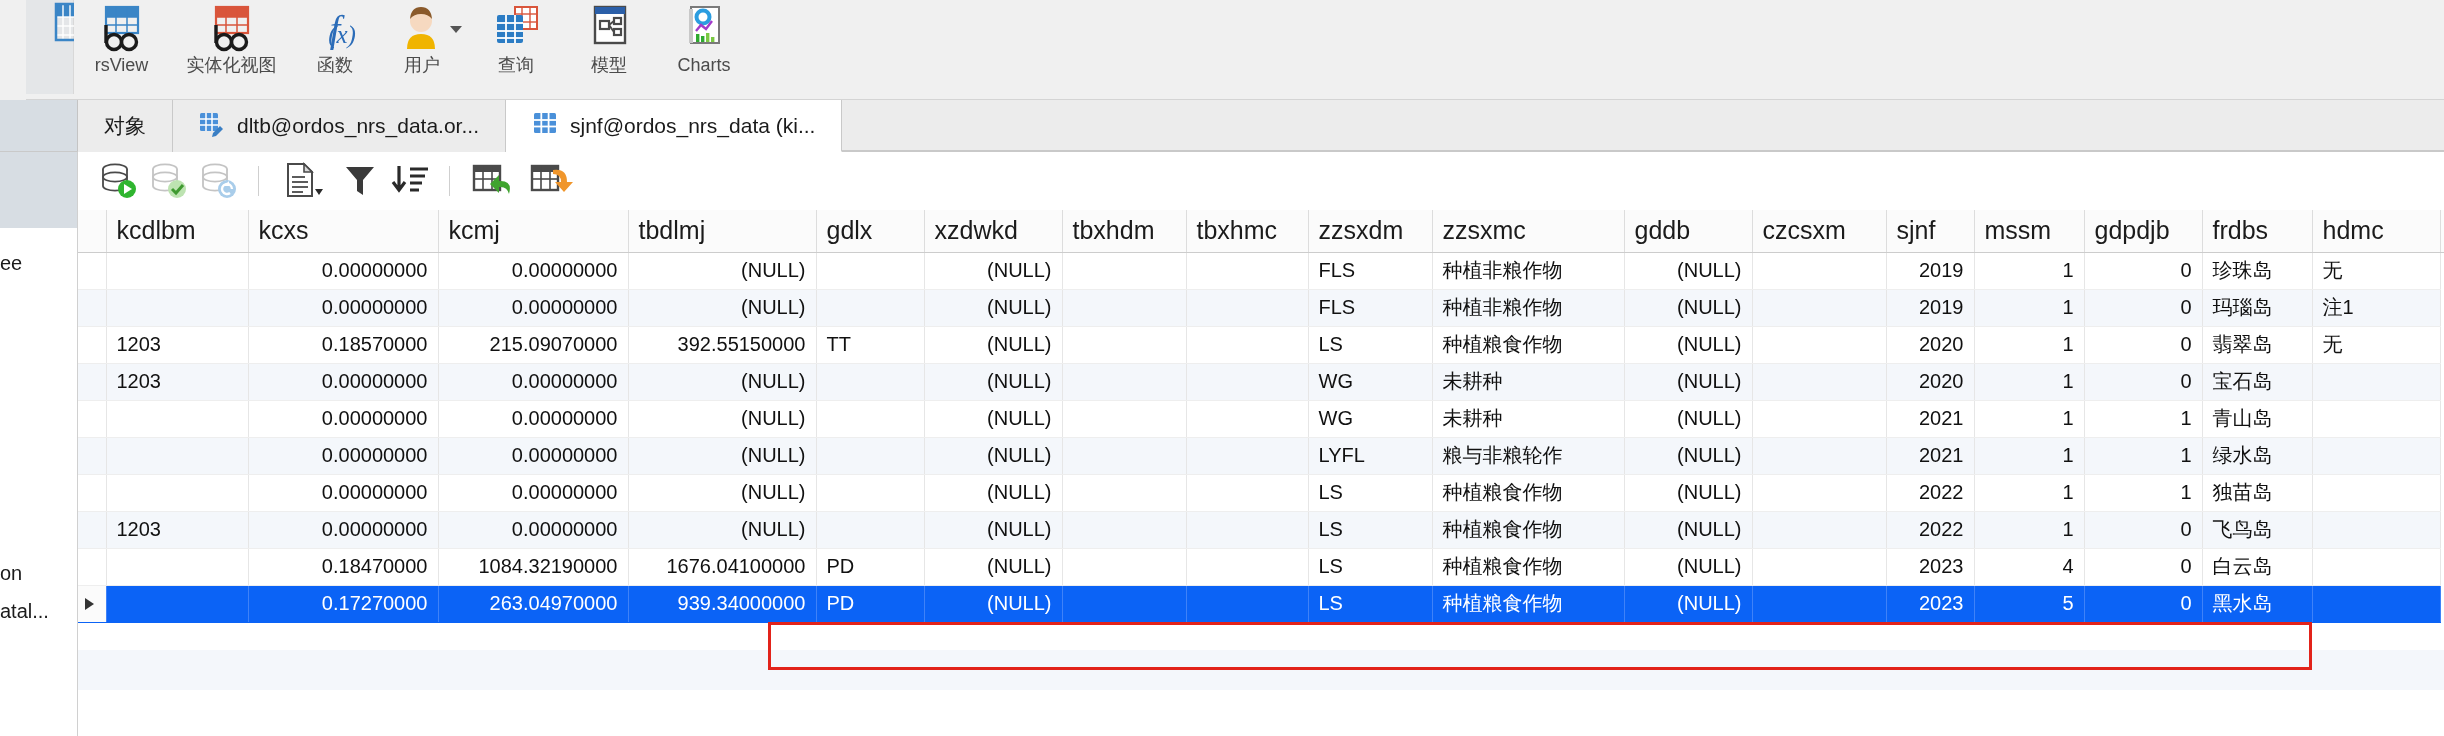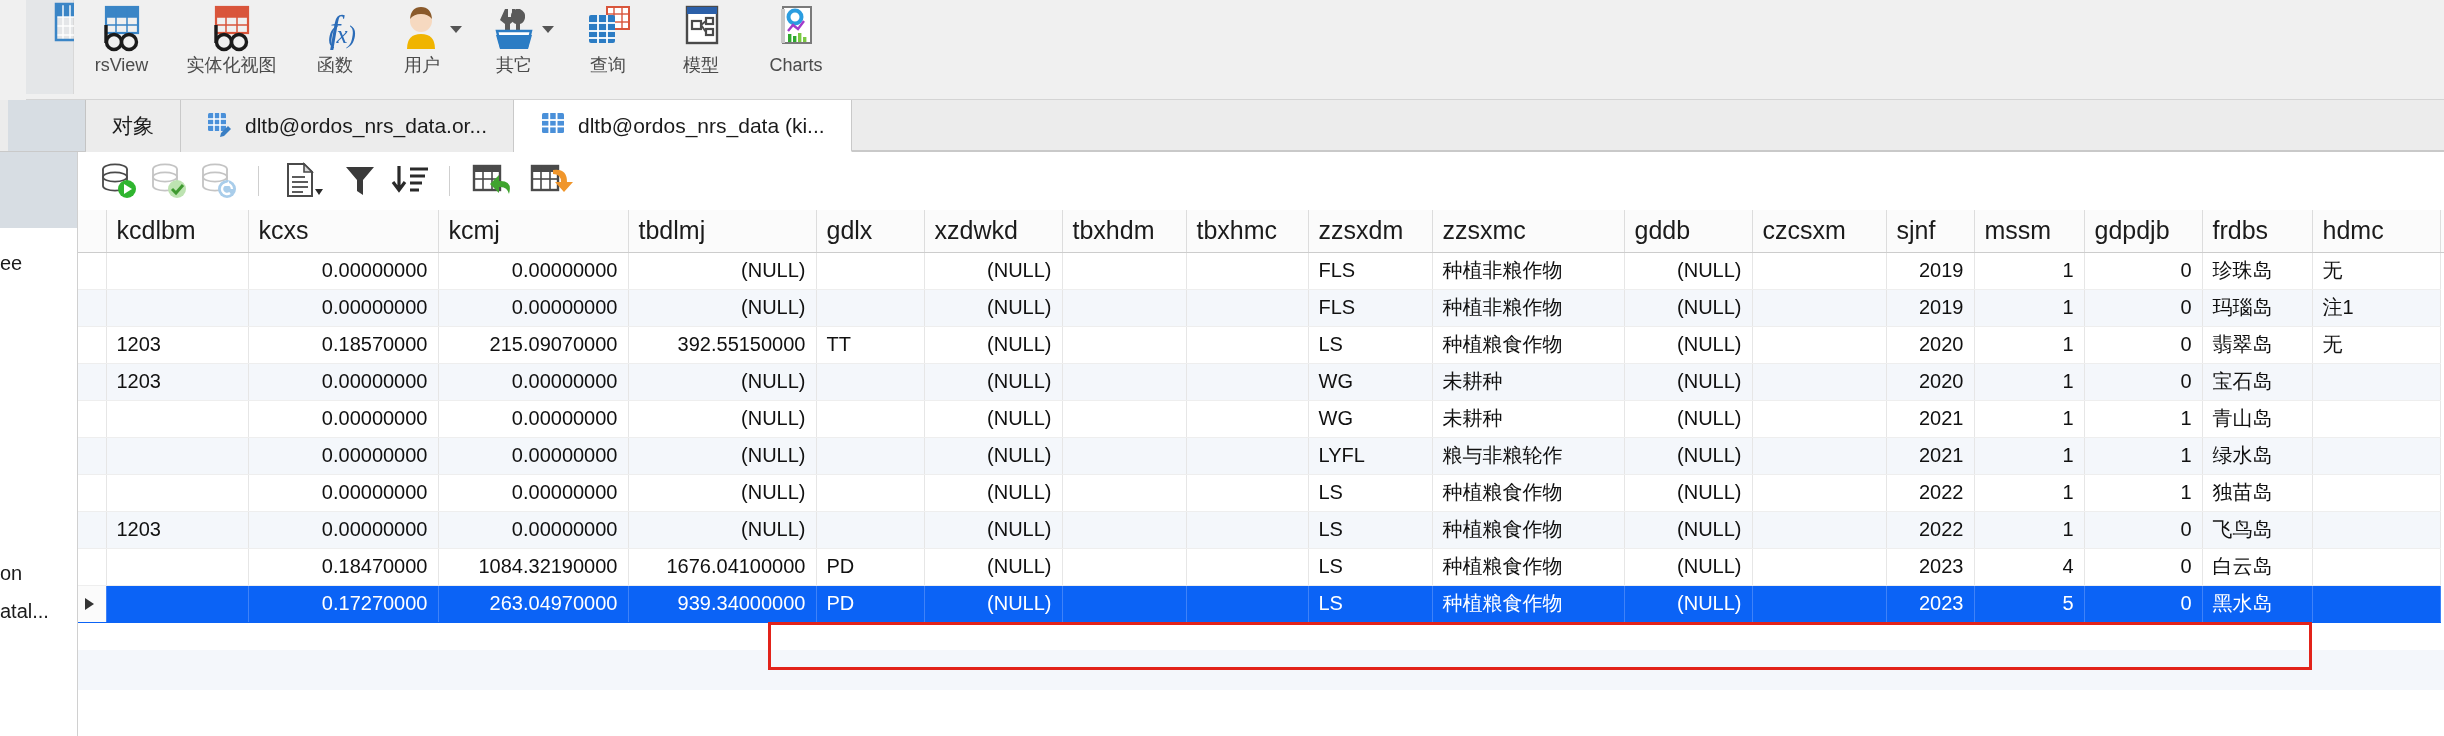--- a/index.html
+++ b/index.html
@@ -47,21 +47,21 @@
     border-right: 6px solid transparent;
     border-top: 7px solid #555;
   }
 
   
   .tabbar {
     position: absolute; left: 0; top: 100px;
     width: 2444px; height: 52px;
     background: #ececec;
     border-bottom: 1px solid #c9c9c9;
-    display: flex; align-items: stretch; padding-left: 8px;
+    display: flex; align-items: stretch;
   }
   .tabbar-leftpad {
     width: 78px;
     background: #d7dde3;
     border-right: 1px solid #c4c4c4;
   }
   .tab {
     display: flex; align-items: center; gap: 12px;
     padding: 0 26px;
     height: 52px;
@@ -251,32 +251,20 @@
       <svg width="54" height="48" viewBox="0 0 54 48">
         <path d="M12 44 q0-15 14-15 q14 0 14 15 z" fill="#f0b400"></path>
         <circle cx="26" cy="16" r="11" fill="#f6d9c0"></circle>
         <path d="M15 14 q1-12 11-12 q10 0 11 12 q-4-5-11-5 q-7 0-11 5z" fill="#8a5a2b"></path>
       </svg>
     </div>
     <div class="rb-caret"></div>
     <div class="rb-label">用户</div>
   </div>
 
-  <div class="rb-item" style="width:92px">
-    <div class="rb-icon">
-      <svg width="54" height="48" viewBox="0 0 54 48">
-        <path d="M18 4 l3 0 0 8 4 0 0-8 3 0 0 11 -5 4 0 13 -5 0 0-13 -5-4 z" fill="#5a5a5a"></path>
-        <path d="M33 4 q6 3 5 9 q-1 5 -5 6 l0 13 -4 0 0-13 q-4-1-5-6 q-1-6 5-9 z" fill="#5a5a5a"></path>
-        <path d="M10 26 l34 0 -4 16 -26 0 z" fill="#ffffff" stroke="#2b7cc4" stroke-width="2.4"></path>
-        <path d="M9 30 l36 0 -4 14 -28 0 z" fill="#2b7cc4"></path>
-      </svg>
-    </div>
-    <div class="rb-caret"></div>
-    <div class="rb-label">其它</div>
-  </div>
 
   <div class="rb-item" style="width:96px">
     <div class="rb-icon">
       <svg width="54" height="48" viewBox="0 0 54 48">
         <rect x="26" y="2" width="22" height="22" fill="#ffffff" stroke="#d9553b" stroke-width="2"></rect>
         <g stroke="#d9553b" stroke-width="1.4">
           <line x1="26" y1="9" x2="48" y2="9"></line>
             <line x1="26" y1="17" x2="48" y2="17"></line>
           <line x1="33" y1="2" x2="33" y2="24"></line>
             <line x1="41" y1="2" x2="41" y2="24"></line>
@@ -356,21 +344,21 @@
       <svg width="26" height="26" viewBox="0 0 26 26">
         <rect x="2" y="3" width="22" height="20" rx="1.5" fill="#4a90d9"></rect>
         <g stroke="#ffffff" stroke-width="1.8">
           <line x1="2" y1="10" x2="24" y2="10"></line>
             <line x1="2" y1="16.5" x2="24" y2="16.5"></line>
           <line x1="9.3" y1="3" x2="9.3" y2="23"></line>
             <line x1="16.6" y1="3" x2="16.6" y2="23"></line>
         </g>
       </svg>
     </span>
-    <span>dltb@ordos_nrs_data (ki...</span>
+    <span>sjnf@ordos_nrs_data (ki...</span>
   </div>
 
   <div class="tab-rest"></div>
 </div>
 
 <div class="leftpanel">
   <div class="sidestrip-top"></div>
   <div class="lp-txt" style="top:100px">ee</div>
   <div class="lp-txt" style="top:410px">on</div>
   <div class="lp-txt" style="top:448px">atal...</div>

